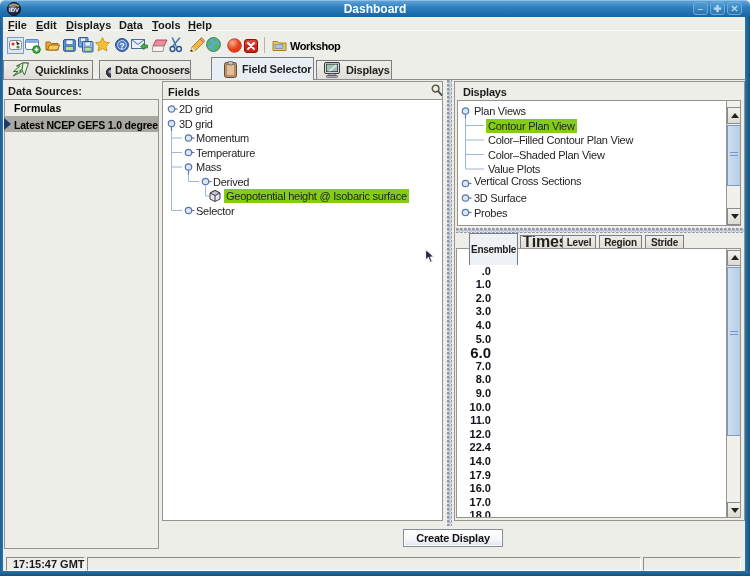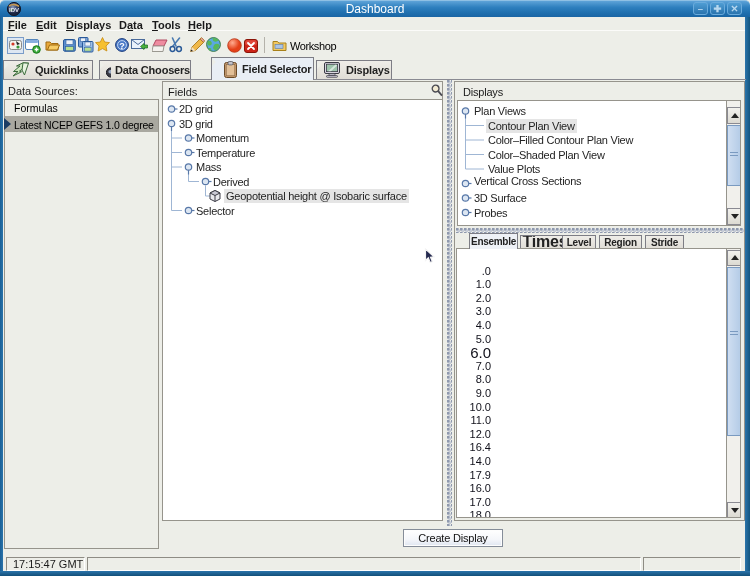--- a/index.html
+++ b/index.html
@@ -1,19 +1,19 @@
 <!DOCTYPE html>
 <html><head>
 <meta charset="utf-8">
 <style>
 *{margin:0;padding:0;box-sizing:border-box}
 html,body{width:750px;height:576px;overflow:hidden}
 body{position:relative;font-family:"Liberation Sans",sans-serif;background:#edeee8;font-size:12px;color:#000}
 .a{position:absolute}
-.b{font-weight:normal}
+.b{font-weight:bold}
 
 #title{left:0;top:0;width:750px;height:17px;background:linear-gradient(#5ea3d8 0%,#2e7fbe 40%,#1f6fae 75%,#1a65a4 100%);border-radius:5px 5px 0 0;border-top:1px solid #8fc0e4}
 #bL{left:0;top:17px;width:3px;height:555px;background:linear-gradient(90deg,#1a5f96,#2a74ab)}
 #bR{left:745px;top:17px;width:5px;height:555px;background:linear-gradient(90deg,#2a74ab,#14557f)}
 #bB{left:0;top:571px;width:750px;height:5px;background:linear-gradient(#2a74ab,#134f79)}
 .wbtn{top:2px;width:15px;height:13px;border-radius:3px;background:linear-gradient(#4f9dd4,#2a74ae);border:1px solid #6aabdc;color:#b8d8ef;font-weight:bold;text-align:center;line-height:11px;font-size:9.5px}
 
 #menubar{left:3px;top:17px;width:742px;height:14px;background:#edeee8;border-bottom:1px solid #fbfbf9}
 .mi{top:19px;font-weight:bold;font-size:11px;color:#1a1a1a}
 .mi u{text-decoration:underline}
@@ -24,21 +24,21 @@
 .tabsel{top:57px;height:23px;background:#e9eef5;border:1px solid #7d7d85;border-bottom:none;z-index:4}
 .cut{position:absolute;left:-1px;top:-1px;width:7px;height:7px;background:#edeee8;border-bottom:1px solid #7d7d85;transform:rotate(45deg);transform-origin:0 0}
 
 #tabline{left:3px;top:79px;width:743px;height:1px;background:#8a8a92}
 
 .panel{border:1px solid #96948c}
 .white{background:#fff}
 .dots{background-image:radial-gradient(circle at 1px 1px,#8f99ae 34%,rgba(0,0,0,0) 42%),radial-gradient(circle at 3px 3px,#c4cad6 34%,rgba(0,0,0,0) 42%);background-size:4px 4px}
 
 .trow{position:absolute;white-space:nowrap;font-size:11px;letter-spacing:-0.25px;color:#242424}
-.tsel{background:#e5e5e5}
+.tsel{background:#84cc16}
 
 .sbtn{position:absolute;background:linear-gradient(#f2f1ed,#dcdad2);border:1px solid #8a8a92}
 .sthumb{position:absolute;background:linear-gradient(90deg,#cfdef1,#b5cce7);border:1px solid #7a9ac0}
 
 .sbox{position:absolute;background:#edeee8;border-top:1px solid #8e8c84;border-left:1px solid #8e8c84;border-bottom:1px solid #fff;border-right:1px solid #fff}
 svg{display:block}
 </style>
 </head>
 <body>
 
@@ -305,42 +305,42 @@
   <div style="position:absolute;left:272.5px;top:12px;width:0;height:0;border-bottom:5px solid #222;border-left:4px solid rgba(0,0,0,0);border-right:4px solid rgba(0,0,0,0)"></div>
   <div class="sthumb" style="left:269px;top:24px;width:14px;height:61px"></div>
   <div style="position:absolute;left:272px;top:51px;width:8px;height:1px;background:#7a9ac0"></div>
   <div style="position:absolute;left:272px;top:54px;width:8px;height:1px;background:#7a9ac0"></div>
   <div class="sbtn" style="left:269px;top:107px;width:14px;height:17px"></div>
   <div style="position:absolute;left:272.5px;top:113px;width:0;height:0;border-top:5px solid #222;border-left:4px solid rgba(0,0,0,0);border-right:4px solid rgba(0,0,0,0)"></div>
 </div>
 <div class="a dots" style="left:456px;top:228px;width:288px;height:5px"></div>
 
 <div class="a" id="etabs">
-  <div class="a tab tabsel" style="left:469px;top:233px;width:49px;height:16px;font-size:10px;letter-spacing:-0.3px;justify-content:center;background:#eef1f6"><span class="cut" style="width:5px;height:5px"></span>Ensemble</div>
+  <div class="a tab tabsel" style="left:469px;top:233px;width:49px;height:32px;font-size:10px;letter-spacing:-0.3px;justify-content:center;background:#eef1f6"><span class="cut" style="width:5px;height:5px"></span>Ensemble</div>
   <div class="a tab" style="left:520px;top:235px;width:50px;height:13px;font-size:16px;letter-spacing:-0.2px;justify-content:center"><span class="cut" style="width:5px;height:5px"></span>Times</div>
   <div class="a tab" style="left:562px;top:235px;width:34px;height:13px;font-size:10px;letter-spacing:-0.2px;justify-content:center"><span class="cut" style="width:5px;height:5px"></span>Level</div>
   <div class="a tab" style="left:599px;top:235px;width:43px;height:13px;font-size:10px;letter-spacing:-0.2px;justify-content:center"><span class="cut" style="width:5px;height:5px"></span>Region</div>
   <div class="a tab" style="left:645px;top:235px;width:39px;height:13px;font-size:10px;letter-spacing:-0.2px;justify-content:center"><span class="cut" style="width:5px;height:5px"></span>Stride</div>
 </div>
 <div class="a white" style="left:456px;top:248px;width:285px;height:270px;border:1px solid #96948c;overflow:hidden" id="elist">
   <div id="nums">
   <div class="b" style="position:absolute;left:0;top:15.5px;width:34px;text-align:right;height:13.6px;line-height:13.6px;color:#10101a;font-size:11px">.0</div>
   <div class="b" style="position:absolute;left:0;top:29.1px;width:34px;text-align:right;height:13.6px;line-height:13.6px;color:#10101a;font-size:11px">1.0</div>
   <div class="b" style="position:absolute;left:0;top:42.7px;width:34px;text-align:right;height:13.6px;line-height:13.6px;color:#10101a;font-size:11px">2.0</div>
   <div class="b" style="position:absolute;left:0;top:56.3px;width:34px;text-align:right;height:13.6px;line-height:13.6px;color:#10101a;font-size:11px">3.0</div>
   <div class="b" style="position:absolute;left:0;top:69.9px;width:34px;text-align:right;height:13.6px;line-height:13.6px;color:#10101a;font-size:11px">4.0</div>
   <div class="b" style="position:absolute;left:0;top:83.5px;width:34px;text-align:right;height:13.6px;line-height:13.6px;color:#10101a;font-size:11px">5.0</div>
   <div class="b" style="position:absolute;left:0;top:97.1px;width:34px;text-align:right;height:13.6px;line-height:13.6px;color:#10101a;font-size:15px">6.0</div>
   <div class="b" style="position:absolute;left:0;top:110.7px;width:34px;text-align:right;height:13.6px;line-height:13.6px;color:#10101a;font-size:11px">7.0</div>
   <div class="b" style="position:absolute;left:0;top:124.3px;width:34px;text-align:right;height:13.6px;line-height:13.6px;color:#10101a;font-size:11px">8.0</div>
   <div class="b" style="position:absolute;left:0;top:137.9px;width:34px;text-align:right;height:13.6px;line-height:13.6px;color:#10101a;font-size:11px">9.0</div>
   <div class="b" style="position:absolute;left:0;top:151.5px;width:34px;text-align:right;height:13.6px;line-height:13.6px;color:#10101a;font-size:11px">10.0</div>
   <div class="b" style="position:absolute;left:0;top:165.1px;width:34px;text-align:right;height:13.6px;line-height:13.6px;color:#10101a;font-size:11px">11.0</div>
   <div class="b" style="position:absolute;left:0;top:178.7px;width:34px;text-align:right;height:13.6px;line-height:13.6px;color:#10101a;font-size:11px">12.0</div>
-  <div class="b" style="position:absolute;left:0;top:192.3px;width:34px;text-align:right;height:13.6px;line-height:13.6px;color:#10101a;font-size:11px">16.4</div>
+  <div class="b" style="position:absolute;left:0;top:192.3px;width:34px;text-align:right;height:13.6px;line-height:13.6px;color:#10101a;font-size:11px">22.4</div>
   <div class="b" style="position:absolute;left:0;top:205.9px;width:34px;text-align:right;height:13.6px;line-height:13.6px;color:#10101a;font-size:11px">14.0</div>
   <div class="b" style="position:absolute;left:0;top:219.5px;width:34px;text-align:right;height:13.6px;line-height:13.6px;color:#10101a;font-size:11px">17.9</div>
   <div class="b" style="position:absolute;left:0;top:233.1px;width:34px;text-align:right;height:13.6px;line-height:13.6px;color:#10101a;font-size:11px">16.0</div>
   <div class="b" style="position:absolute;left:0;top:246.7px;width:34px;text-align:right;height:13.6px;line-height:13.6px;color:#10101a;font-size:11px">17.0</div>
   <div class="b" style="position:absolute;left:0;top:260.3px;width:34px;text-align:right;height:13.6px;line-height:13.6px;color:#10101a;font-size:11px">18.0</div>
   </div>
 
   <div style="position:absolute;left:269px;top:0;width:16px;height:270px;background:#f1f0ec;border-left:1px solid #96948c"></div>
   <div class="sbtn" style="left:270px;top:1px;width:14px;height:16px"></div>
   <div style="position:absolute;left:273.5px;top:6px;width:0;height:0;border-bottom:5px solid #222;border-left:4px solid rgba(0,0,0,0);border-right:4px solid rgba(0,0,0,0)"></div>

